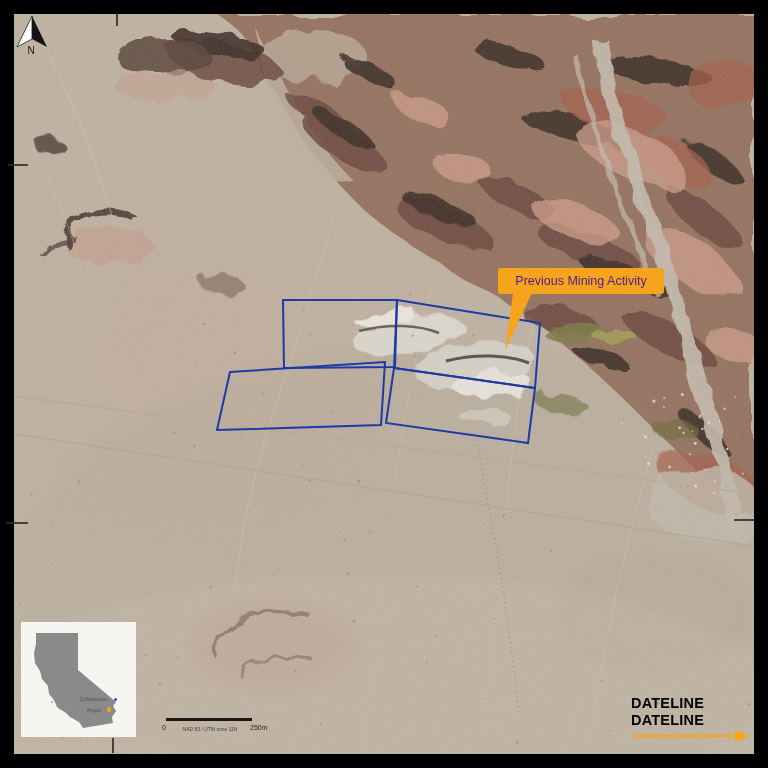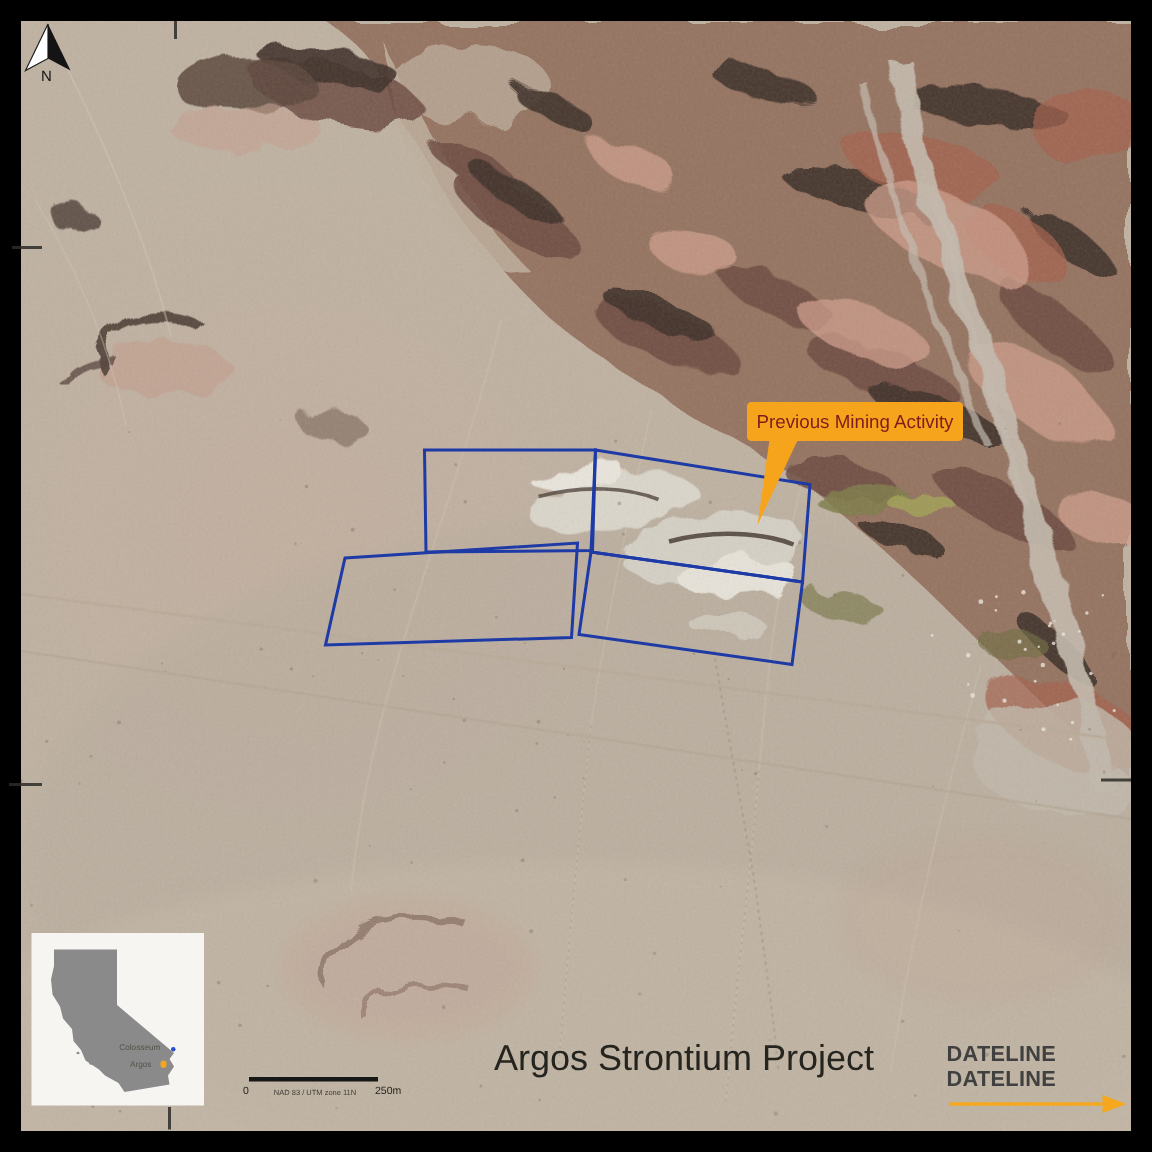--- a/index.html
+++ b/index.html
@@ -19,21 +19,21 @@
   .dot-colosseum{left:92.5px;top:76px;width:3px;height:3px;}
   .dot-argos{left:85.5px;top:85px;width:4.5px;height:4.5px;}
   .north{position:absolute;left:183px;top:654px;z-index:5;}
   .scalebar{position:absolute;left:144px;top:703px;width:112px;height:18px;z-index:5;}
   .sb-bar{position:absolute;left:8px;top:1px;width:86px;height:3px;background:#171717;}
   .sb-zero{position:absolute;left:4px;top:7px;font-size:7px;color:#26241f;}
   .sb-max{position:absolute;left:92px;top:7px;font-size:7px;color:#26241f;}
   .sb-datum{position:absolute;left:14px;top:8.5px;width:76px;text-align:center;font-size:5px;color:#3f3b35;}
   .title{position:absolute;left:442px;top:678px;transform:translateX(-50%);
          font-size:24px;color:#26241f;white-space:nowrap;z-index:5;}
-  .logo{position:absolute;left:617px;top:681px;color:#404040;font-weight:bold;
+  .logo{position:absolute;left:617px;top:681px;color:#000000;font-weight:bold;
         font-size:14.5px;line-height:16.5px;letter-spacing:0.2px;z-index:5;}
   #logo-arrow{position:absolute;left:617px;top:714px;z-index:5;}
   .tick{position:absolute;background:#2d2b28;opacity:.85;z-index:4;}
   .tick-top{left:116px;top:14px;width:2px;height:12px;}
   .tick-left1{left:8px;top:164px;width:20px;height:2px;}
   .tick-left2{left:6px;top:522px;width:22px;height:2px;}
   .tick-right{left:734px;top:519px;width:20px;height:2px;}
   .tick-bottom{left:112px;top:738px;width:2px;height:15px;}
 </style>
 </head>
@@ -292,21 +292,21 @@
     </svg>
 
     <svg id="anno" viewBox="0 0 740 740" width="740" height="740" style="z-index:5">
         <polygon points="269,286 383,286 381,353 270,354" fill="none" stroke="#1D3AA6" stroke-width="2"></polygon>
         <polygon points="383,286 526,309 521,374 380,354" fill="none" stroke="#1D3AA6" stroke-width="2"></polygon>
         <polygon points="216,358 371,348 367,411 203,416" fill="none" stroke="#1D3AA6" stroke-width="2"></polygon>
         <polygon points="380,354 521,374 514,429 372,409" fill="none" stroke="#1D3AA6" stroke-width="2"></polygon>
         <polygon points="499,279 518,279 491,336" fill="#F7A41D"></polygon>
       </svg>
 
-    <div class="callout" style="left: 484px; top: 254px; width: 144px; height: 26px; background: rgb(247, 164, 29); color: #7f1d1d;">
+    <div class="callout" style="left: 484px; top: 254px; width: 166px; height: 26px; background: rgb(247, 164, 29); color: #4c1d95;">
       <span>Previous Mining Activity</span>
     </div>
 
     <div class="inset">
       <svg viewBox="0 0 115 115" width="115" height="115">
         <path id="ca-shape" d="M15,11 L57,11 L57,48 L95,80 L92,84 L95,89 L91,95 L92,101 L62,106 L58,100 L49,95 L45,91 L36,85 L33,78 L28,72 L27,64 L21,57 L19,49 L14,41 L13,31 L15,22 Z" fill="#8A8A8A"></path>
         <ellipse cx="40" cy="87" rx="1.6" ry="0.8" fill="#8a8a8a"></ellipse>
         <ellipse cx="46" cy="89.5" rx="2" ry="0.8" fill="#8a8a8a"></ellipse>
         <ellipse cx="31" cy="80" rx="1" ry="0.8" fill="#8a8a8a"></ellipse>
       </svg>
@@ -322,21 +322,20 @@
       <text x="17" y="40" text-anchor="middle" font-size="10" fill="#141414">N</text>
     </svg>
 
     <div class="scalebar">
       <div class="sb-bar"></div>
       <span class="sb-zero">0</span>
       <span class="sb-datum">NAD 83 / UTM zone 11N</span>
       <span class="sb-max">250m</span>
     </div>
 
-    <div class="title">Argos Strontium Project</div>
 
     <div class="logo">
       <div>DATELINE</div>
       <div>DATELINE</div>
     </div>
     <svg id="logo-arrow" viewBox="0 0 122 16" width="122" height="16">
       <line x1="2" y1="8" x2="104" y2="8" stroke-width="2.4" stroke="#F5A81E"></line>
       <polygon points="104,2 120,8 104,14" fill="#F5A81E"></polygon>
     </svg>
   </div>

